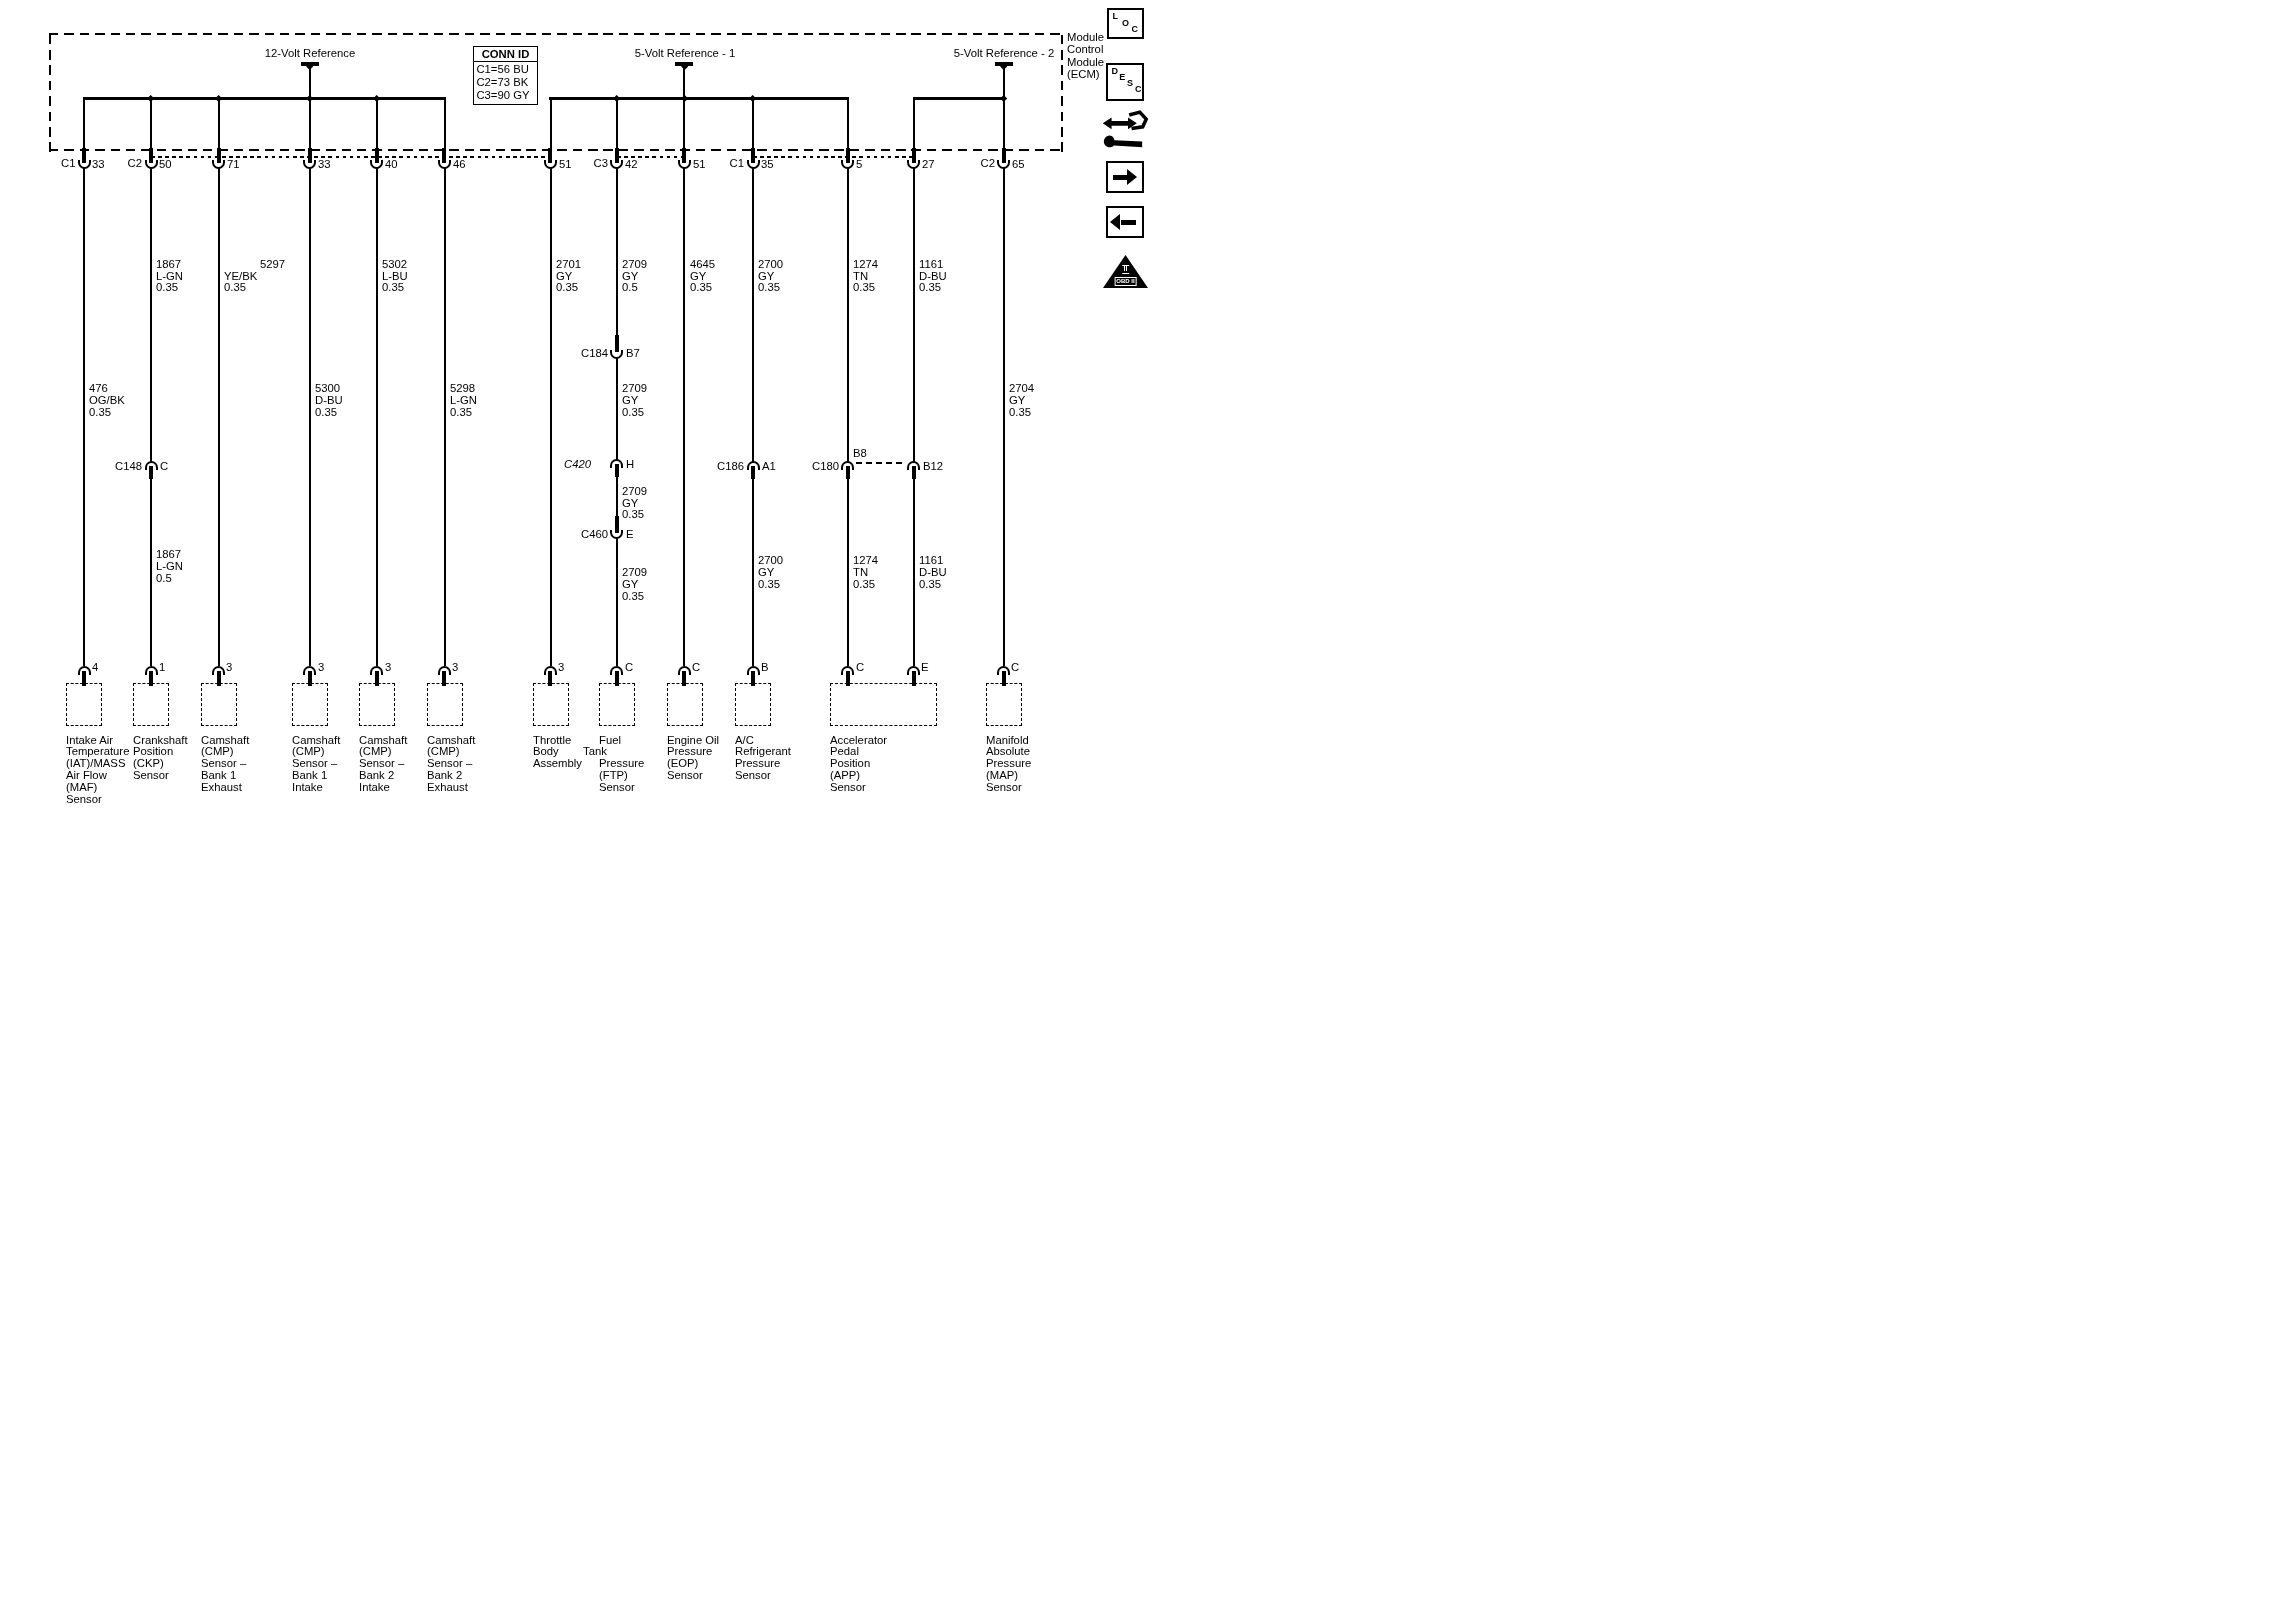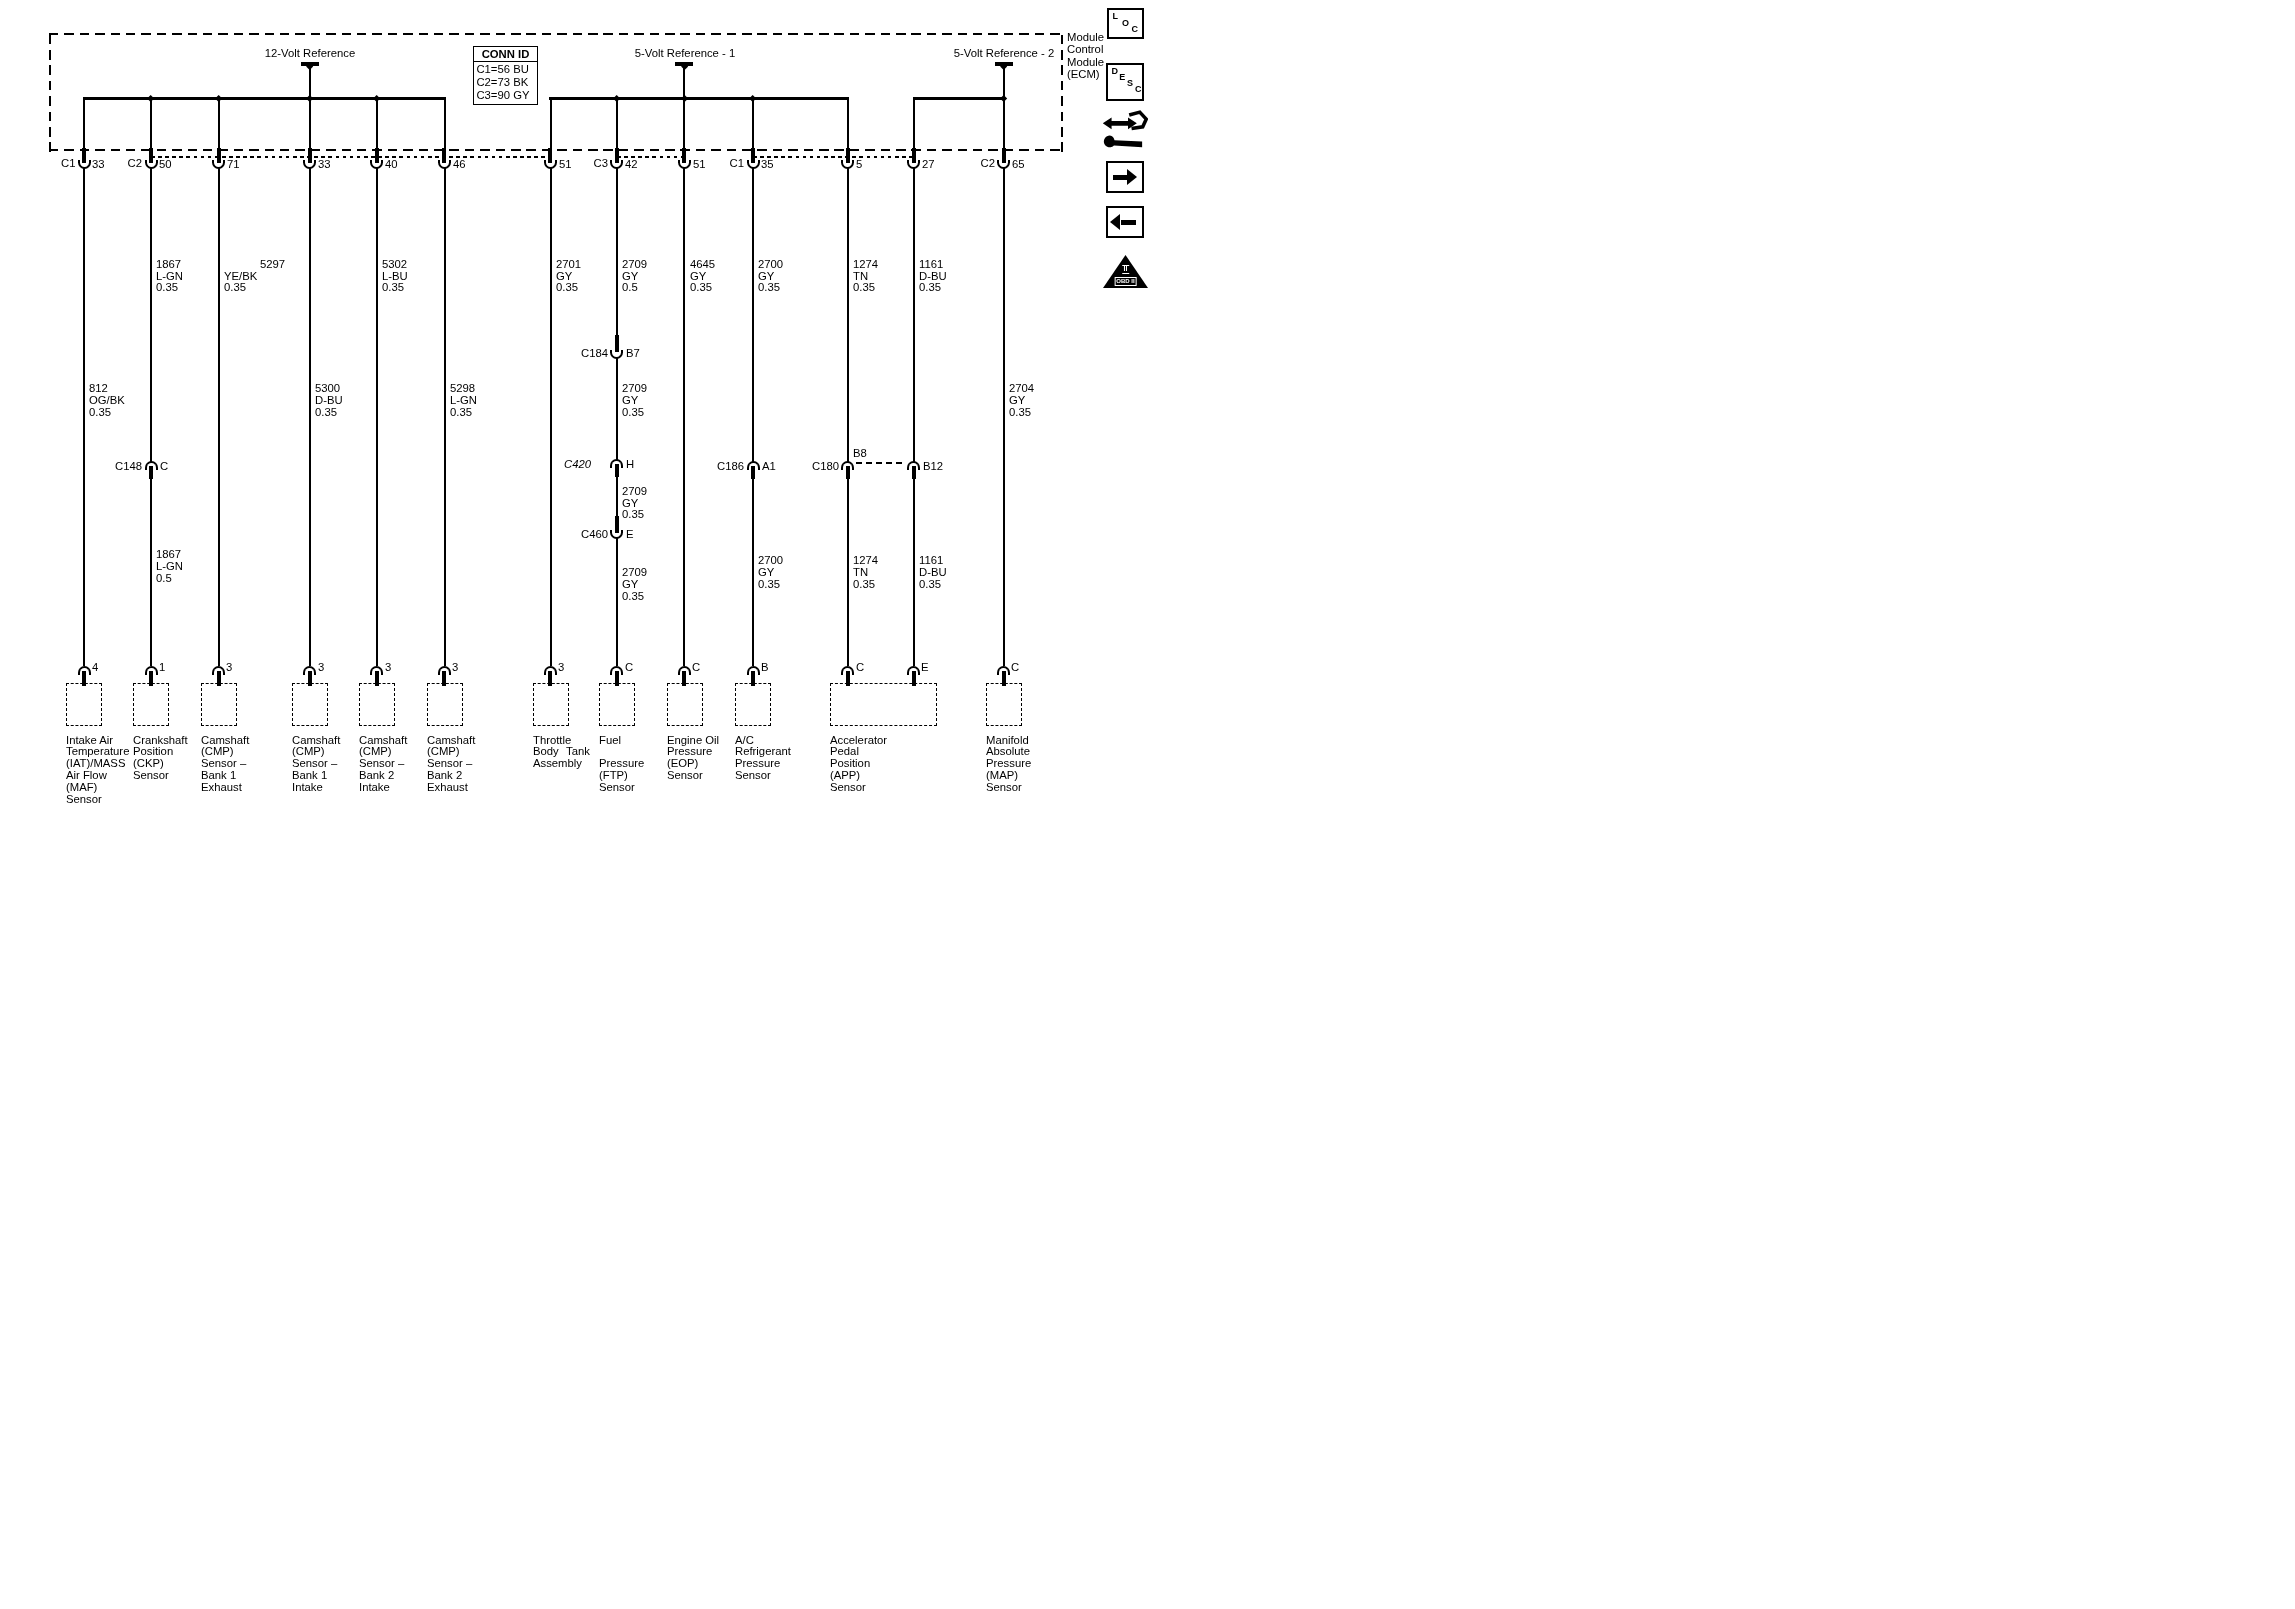--- a/index.html
+++ b/index.html
@@ -132,21 +132,21 @@
     <div class="dbox" style="left: 599px; top: 683px; width: 36px; height: 43px;"></div>
     <div class="dbox" style="left: 667px; top: 683px; width: 36px; height: 43px;"></div>
     <div class="dbox" style="left: 735px; top: 683px; width: 36px; height: 43px;"></div>
     <div class="dbox" style="left: 830px; top: 683px; width: 107px; height: 43px;"></div>
     <div class="dbox" style="left: 986px; top: 683px; width: 36px; height: 43px;"></div>
     <div class="blk" style="left: 83px; top: 97px; width: 1.8px; height: 569px;"></div>
     <div class="arc up" style="left: 78px; top: 160px;"></div>
     <div class="blk" style="left: 82px; top: 148px; width: 4.1px; height: 15.4px;"></div>
     <div class="t tr" style="top: 157px; left: 22.5px;">C1</div>
     <div class="t" style="top: 158px; left: 92px;">33</div>
-    <div class="t" style="top: 382px; left: 89px;">812</div>
+    <div class="t" style="top: 382px; left: 89px;">476</div>
     <div class="t" style="top: 394px; left: 89px;">OG/BK</div>
     <div class="t" style="top: 406px; left: 89px;">0.35</div>
     <div class="arc dn" style="left: 78px; top: 666px;"></div>
     <div class="blk" style="left: 82px; top: 671px; width: 4.1px; height: 15px;"></div>
     <div class="t" style="top: 661px; left: 92px;">4</div>
     <div class="t" style="top: 734px; left: 66px;">Intake Air</div>
     <div class="t" style="top: 745px; left: 66px;">Temperature</div>
     <div class="t" style="top: 757px; left: 66px;">(IAT)/MASS</div>
     <div class="t" style="top: 769px; left: 66px;">Air Flow</div>
     <div class="t" style="top: 781px; left: 66px;">(MAF)</div>
@@ -272,21 +272,21 @@
     <div class="t tr" style="top: 458px; left: 538px; font-style: italic;">C420</div>
     <div class="t" style="top: 458px; left: 626px;">H</div>
     <div class="arc up" style="left: 610px; top: 530px;"></div>
     <div class="blk" style="left: 615px; top: 516px; width: 4.1px; height: 17px;"></div>
     <div class="t tr" style="top: 528px; left: 555px;">C460</div>
     <div class="t" style="top: 528px; left: 626px;">E</div>
     <div class="arc dn" style="left: 610px; top: 666px;"></div>
     <div class="blk" style="left: 615px; top: 671px; width: 4.1px; height: 15px;"></div>
     <div class="t" style="top: 661px; left: 625px;">C</div>
     <div class="t" style="top: 734px; left: 599px;">Fuel</div>
-    <div class="t" style="top: 745px; left: 566px;">Tank</div>
+    <div class="t" style="top: 745px; left: 583px;">Tank</div>
     <div class="t" style="top: 757px; left: 599px;">Pressure</div>
     <div class="t" style="top: 769px; left: 599px;">(FTP)</div>
     <div class="t" style="top: 781px; left: 599px;">Sensor</div>
     <div class="blk" style="left: 683px; top: 64px; width: 1.8px; height: 602px;"></div>
     <div class="arc up" style="left: 678px; top: 160px;"></div>
     <div class="blk" style="left: 682px; top: 148px; width: 4.1px; height: 15.4px;"></div>
     <div class="t" style="top: 158px; left: 693px;">51</div>
     <div class="t" style="top: 258px; left: 690px;">4645</div>
     <div class="t" style="top: 270px; left: 690px;">GY</div>
     <div class="t" style="top: 281px; left: 690px;">0.35</div>

